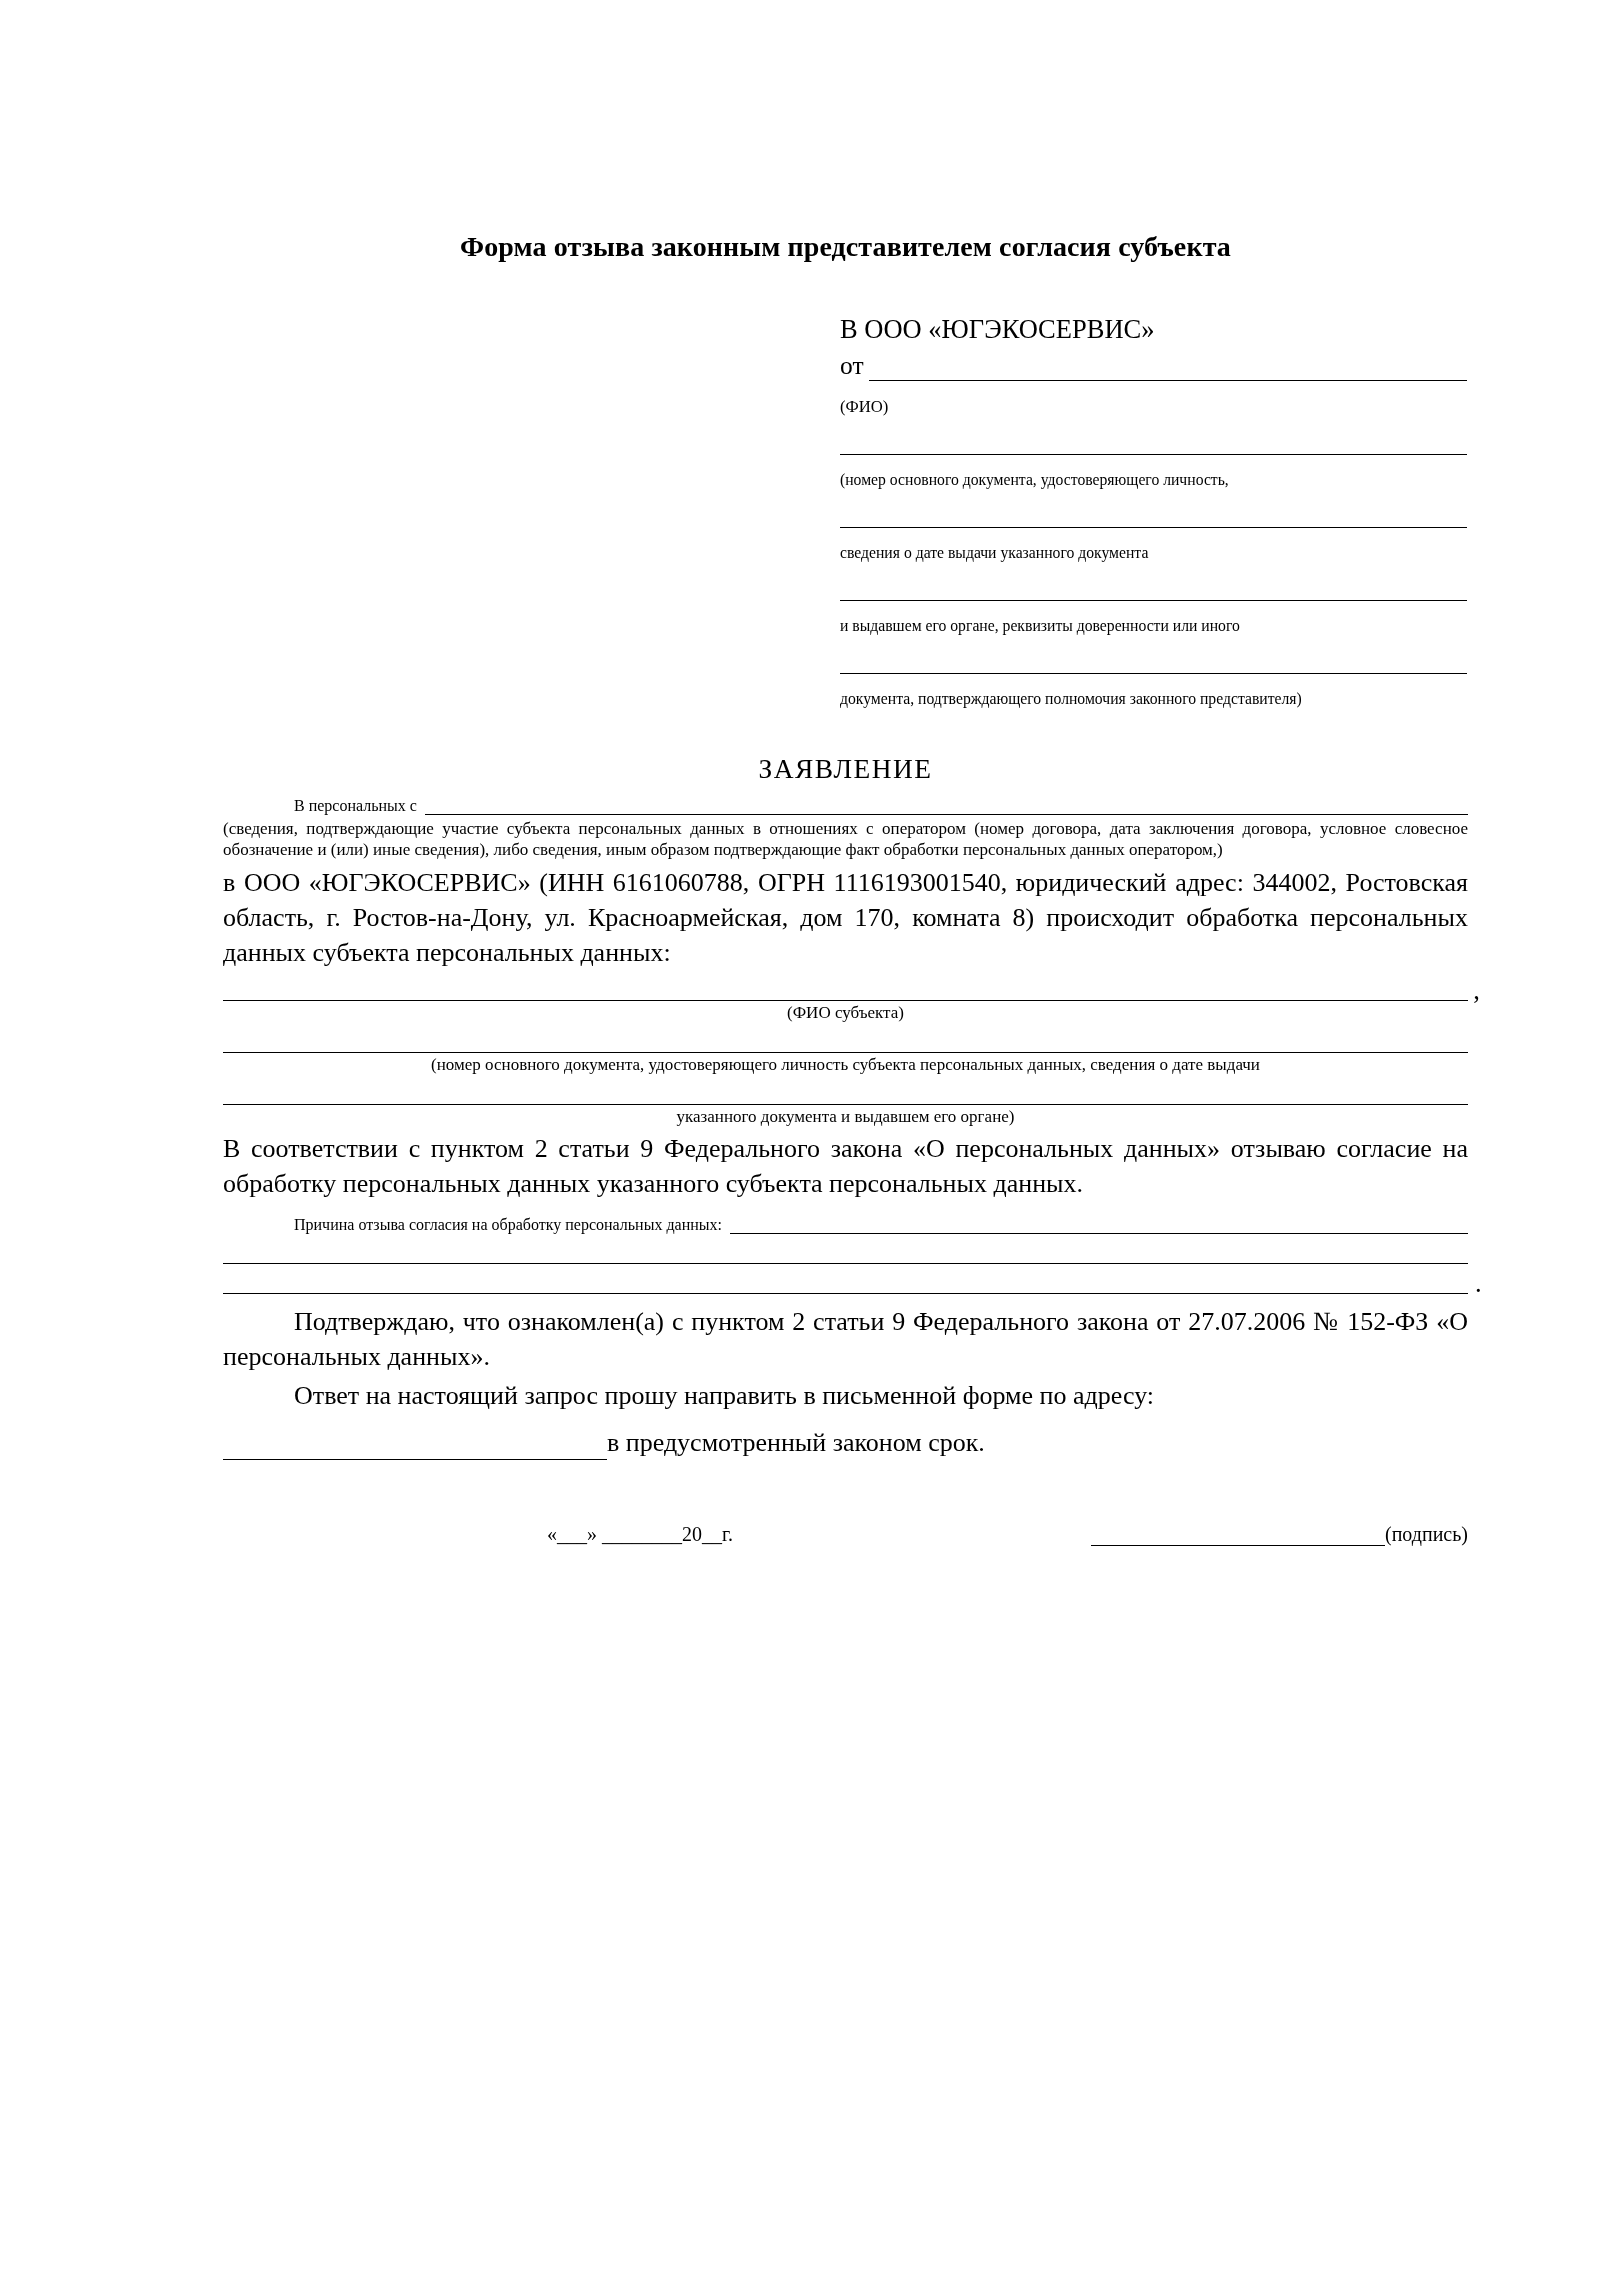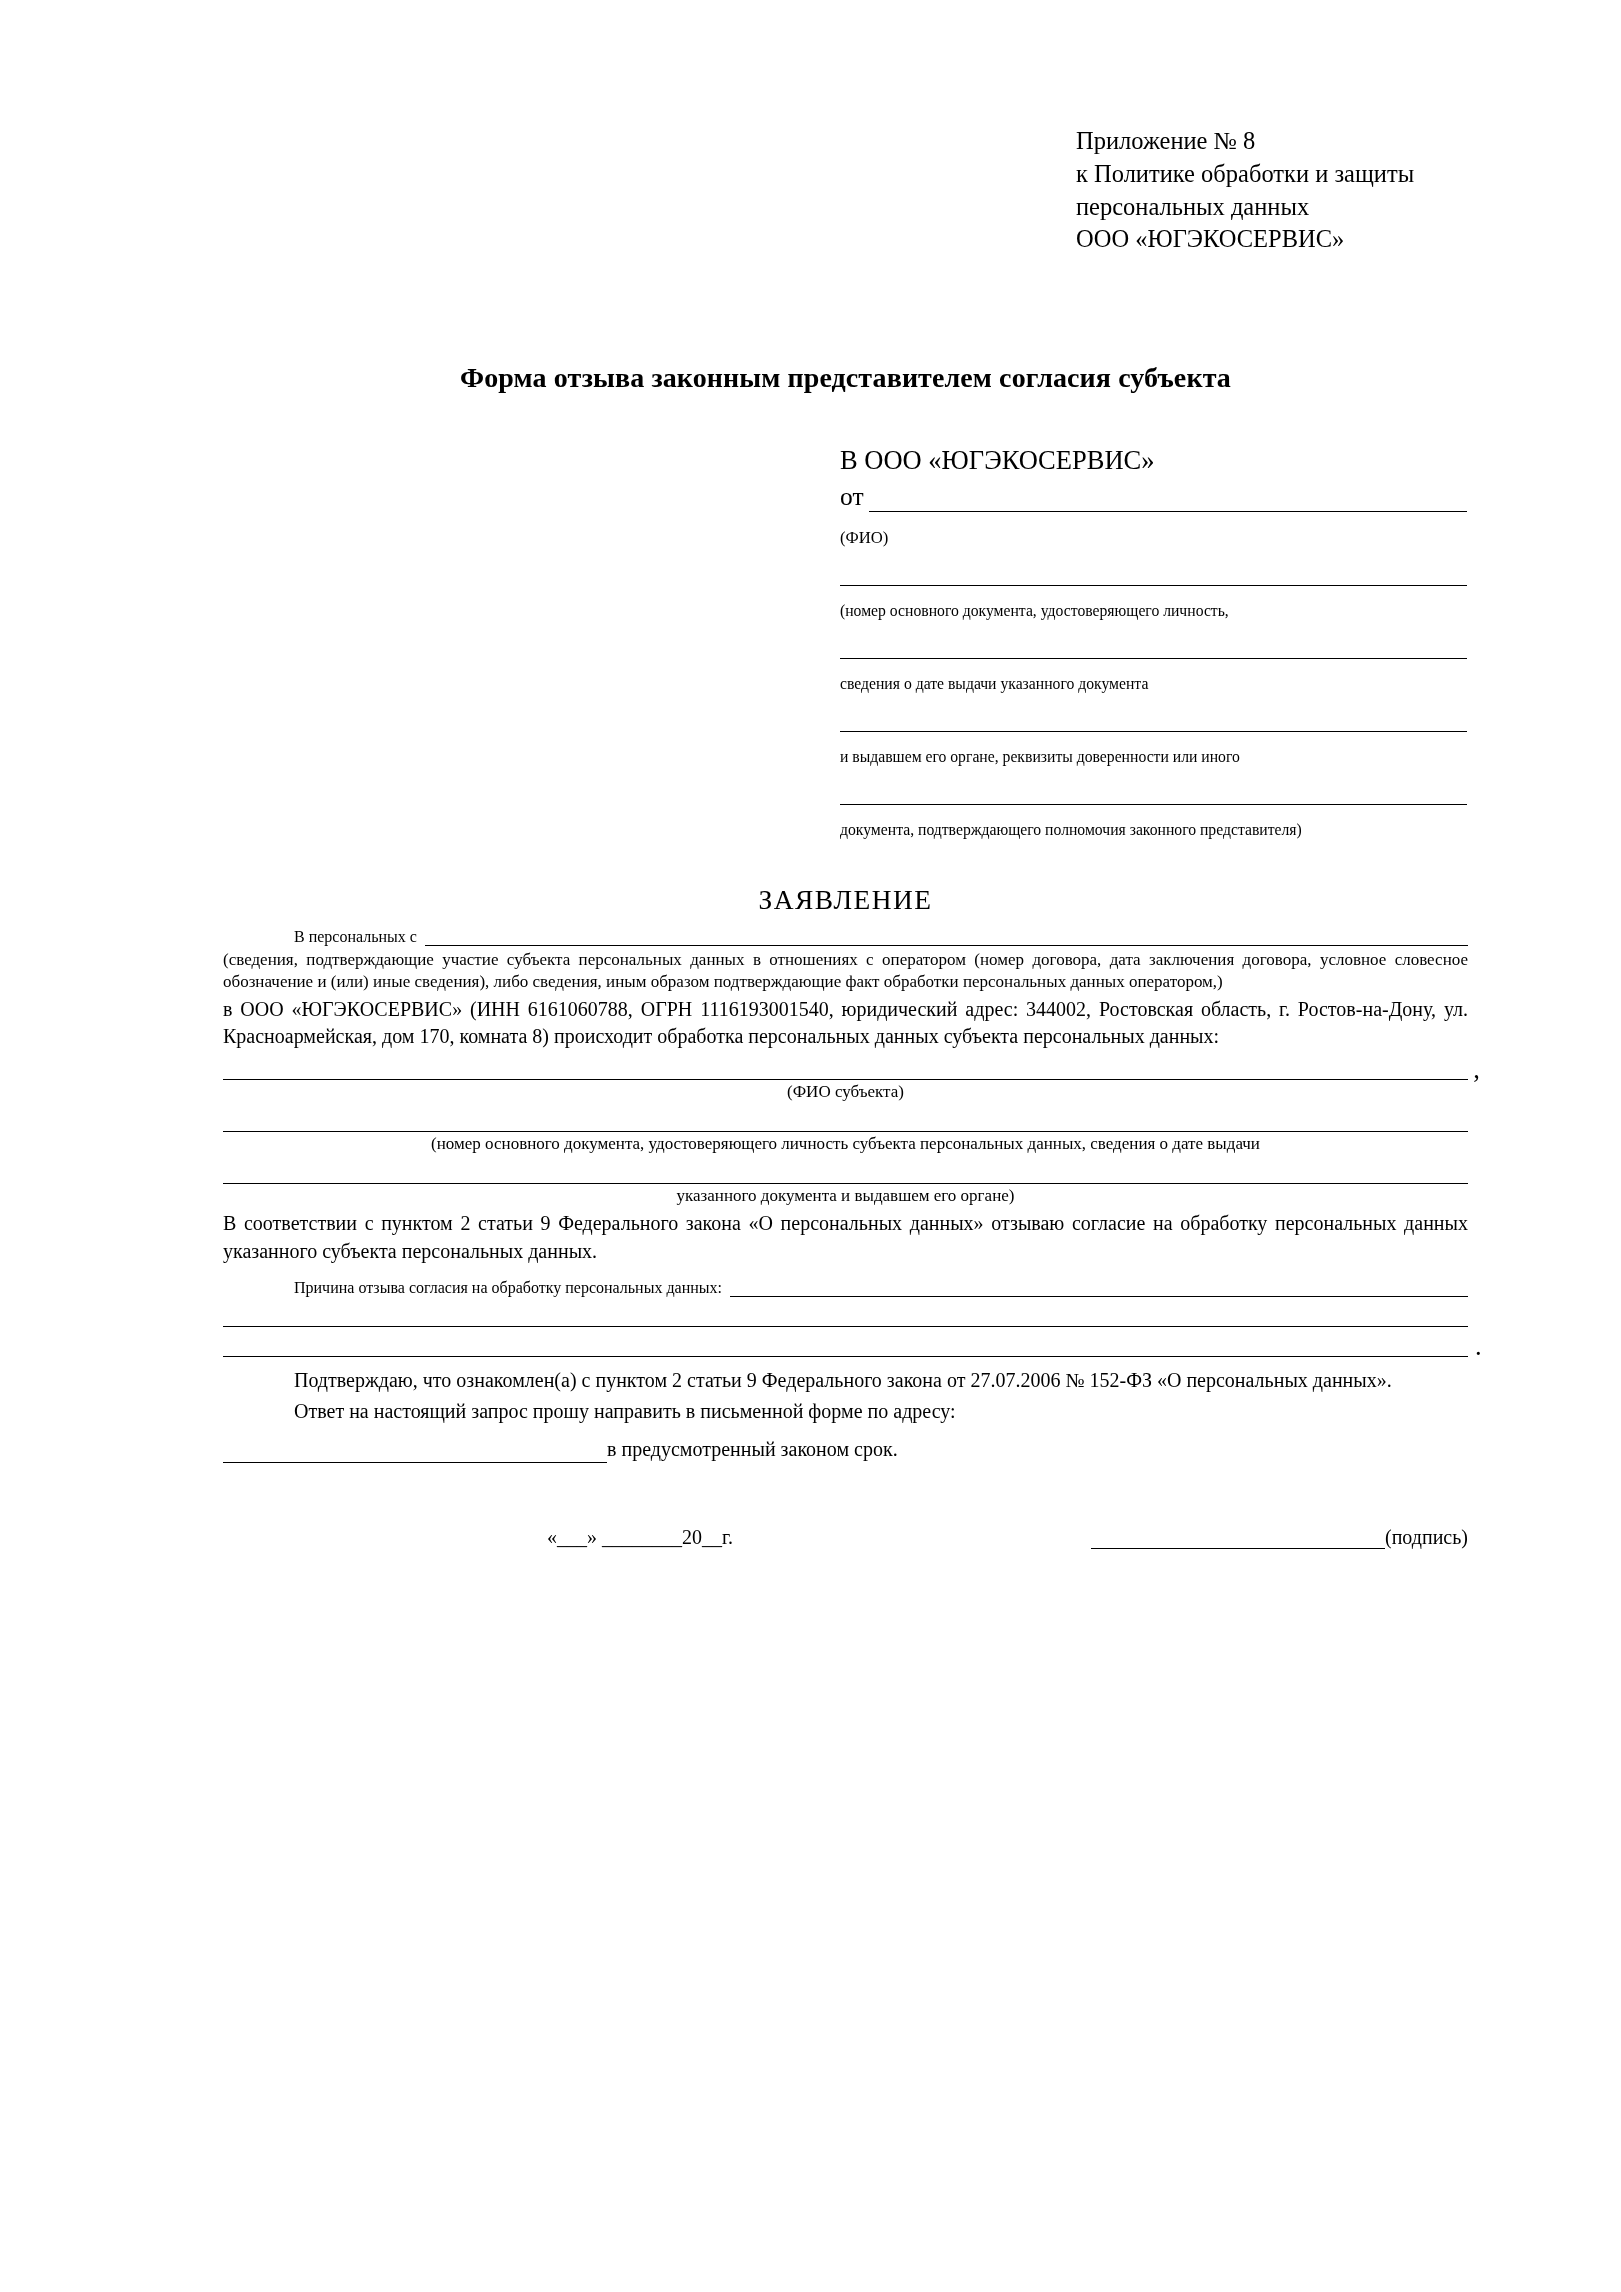--- a/index.html
+++ b/index.html
@@ -97,21 +97,21 @@
   .inline-rule-row .txt { white-space: nowrap; padding-right: 7.8px; }
 
   .small-note {
     font-size: 17px;
     line-height: 1.26;
     text-align: justify;
     margin-top: 3px;
   }
 
   .body-para {
-    font-size: 20px;
+    font-size: 26px;
     line-height: 1.36;
     text-align: justify;
     margin-top: 3.9px;
   }
 
   .full-rule {
     border-bottom: 1.6px solid #000;
     height: 29px;
     position: relative;
   }
@@ -167,26 +167,20 @@
     border-bottom: 1.6px solid #000;
     height: 23.5px;
   }
 </style>
 </head>
 <body>
 
 <div class="page">
   <div class="content">
 
-    <div class="header-block">
-      <div>Приложение № 8</div>
-      <div>к Политике обработки и защиты</div>
-      <div>персональных данных</div>
-      <div>ООО «ЮГЭКОСЕРВИС»</div>
-    </div>
 
     <div class="doc-title">
       <span class="l1">Форма отзыва законным представителем согласия субъекта</span>
     </div>
 
     <div class="addressee">
       <div class="to-line">В ООО «ЮГЭКОСЕРВИС»</div>
 
       <div class="ot-row">
         <span class="ot-label">от</span>

